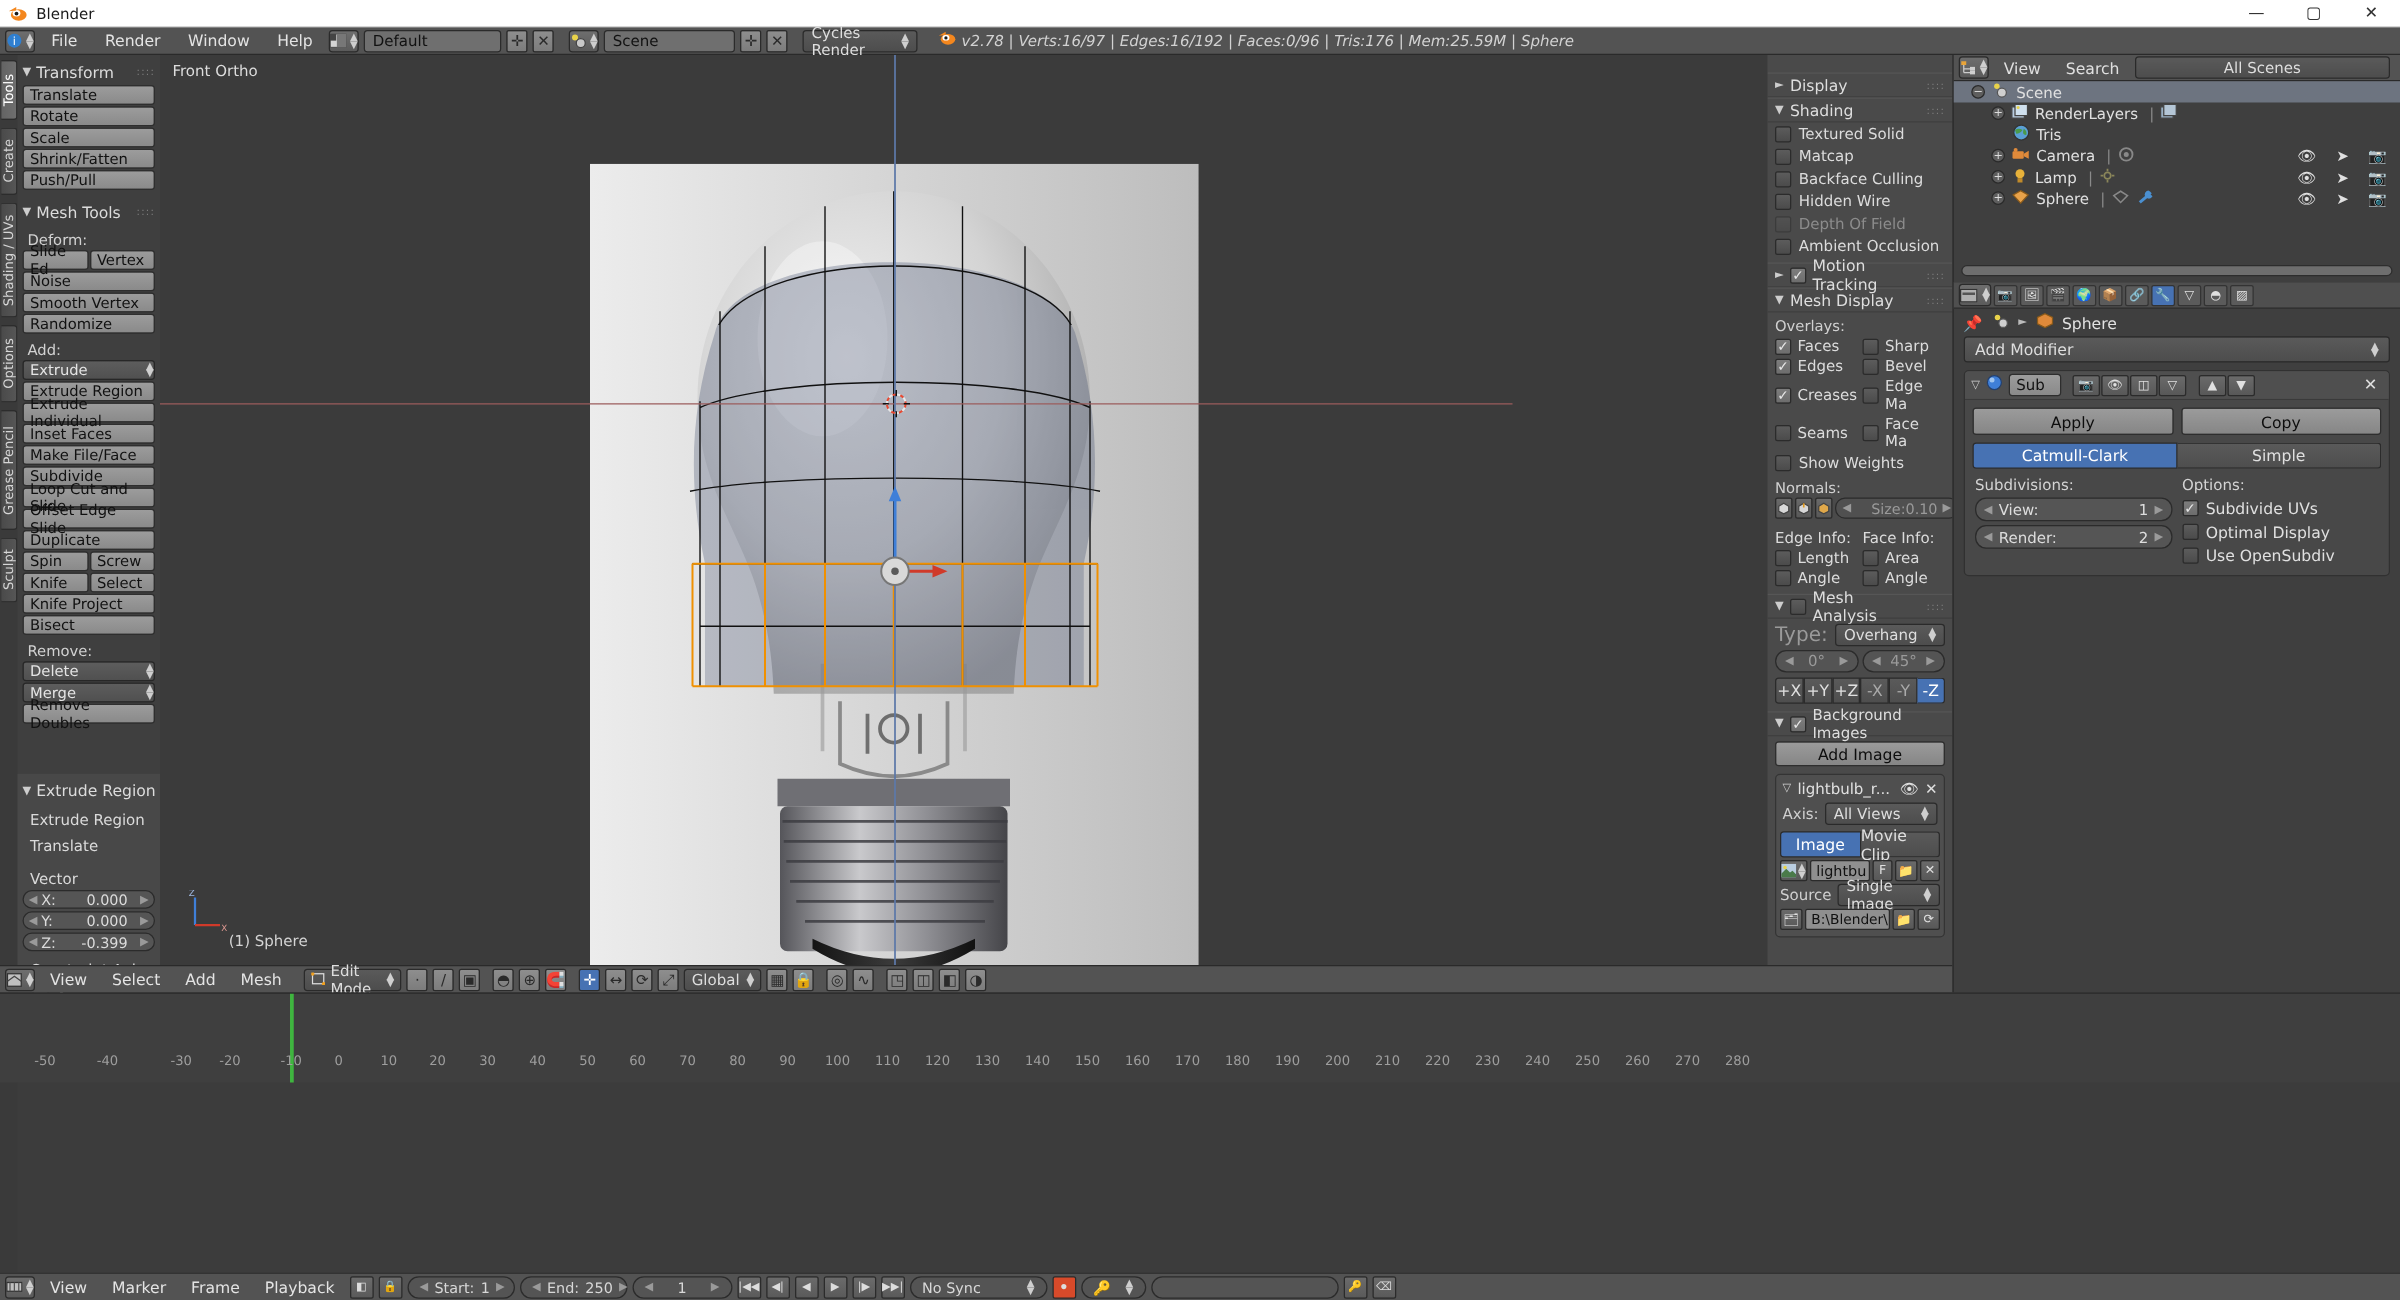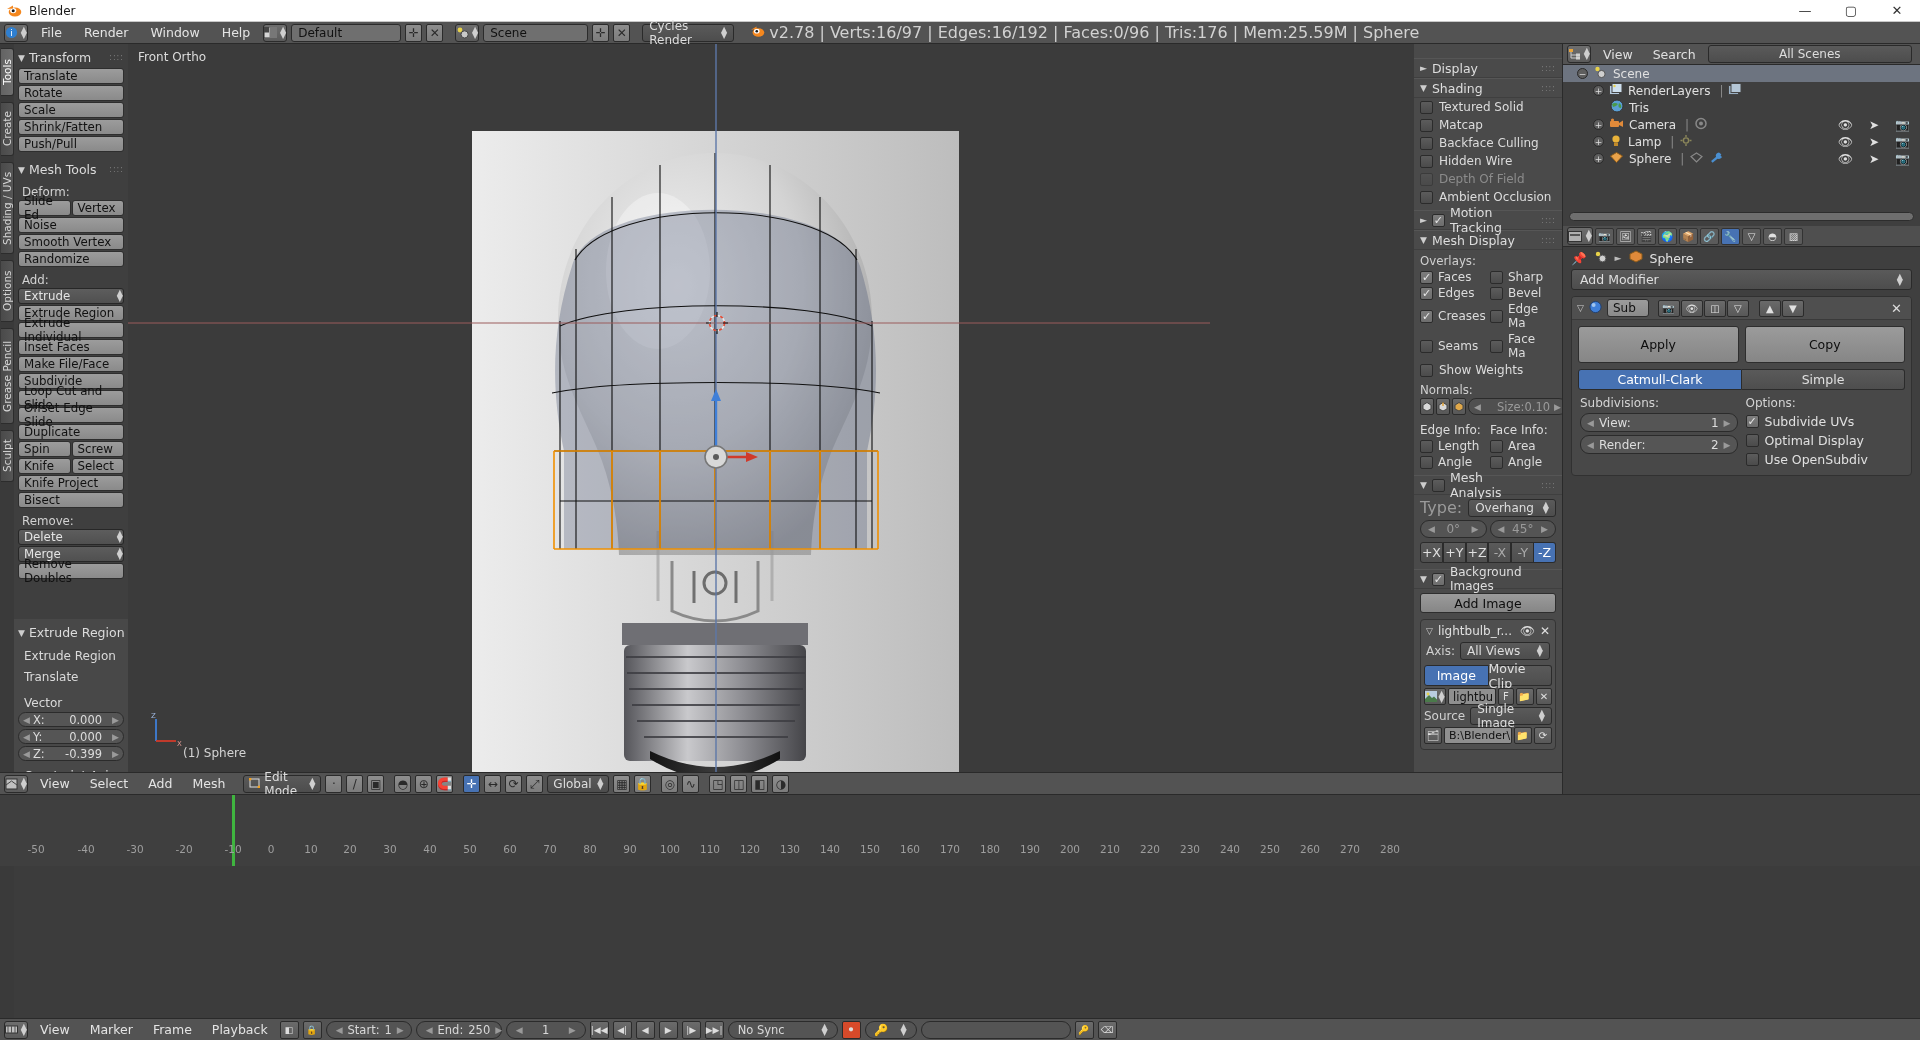--- a/index.html
+++ b/index.html
@@ -41,21 +41,21 @@
   #infobar .menu { padding:0 9px; font-size:12.5px; color:#e4e4e4; line-height:20px;text-align:right; }
   .hdr-ico { width:24px; height:18px; border-radius:3px;
     background:linear-gradient(#6e6e6e,#5b5b5b); border:1px solid #2b2b2b;
     display:flex; align-items:center; justify-content:center; }
   .combo { height:18px; min-width:100px; background:#6f6f6f; border:1px solid #2b2b2b;
     border-radius:3px; color:#111; font-size:12px; display:flex; align-items:center;
     padding:0 6px; }
   .sqbtn { width:17px; height:18px; background:linear-gradient(#8e8e8e,#7c7c7c);
     border:1px solid #2b2b2b; border-radius:2px; color:#2a2a2a; font-size:12px;
     display:flex; align-items:center; justify-content:center; }
-  #statustext { color:#d2d2d2; font-size:16px; white-space:nowrap; }
+  #statustext { color:#d2d2d2; font-size:12px; white-space:nowrap;font-style:italic; }
 
   
   #body { position:relative; height:calc(1040px - 22px - 22px); }
 
   
   #vtabs { position:absolute; left:0; top:0; width:14px; height:100%;
     background:#3a3a3a; }
   .vtab { position:absolute; left:1px; width:13px;
     background:linear-gradient(to right,#565656,#4a4a4a);
     border:1px solid #2c2c2c; border-right:none; border-radius:3px 0 0 3px;
@@ -147,21 +147,21 @@
   .p-breadcrumb { height:22px; display:flex; align-items:center; gap:7px;
     padding:0 8px; font-size:12.5px; color:#e2e2e2; }
   .mod-box { margin:6px 8px; border:1px solid #313131; border-radius:4px;
     background:#484848; }
   .mod-top { height:23px; display:flex; align-items:center; gap:4px; padding:0 5px;
     background:#4f4f4f; border-bottom:1px solid #3a3a3a; border-radius:3px 3px 0 0; }
   .mbtn { width:22px; height:17px; border:1px solid #2b2b2b; border-radius:2px;
     background:linear-gradient(#6a6a6a,#585858); display:flex;
     align-items:center; justify-content:center; font-size:10px; }
   .mod-2 { display:flex; gap:6px; padding:6px 6px 4px 6px; }
-  .mod-2 > div { flex:1; height:37px; justify-content:center; }
+  .mod-2 > div { flex:1; height:22px; justify-content:center; }
   .seg { display:flex; margin:2px 6px 6px 6px; }
   .seg > div { flex:1; height:21px; display:flex; align-items:center;
     justify-content:center; font-size:12.5px; border:1px solid #2b2b2b; }
   .seg > div:first-child { border-radius:3px 0 0 3px; }
   .seg > div:last-child { border-radius:0 3px 3px 0; border-left:none; }
   .seg .off { background:linear-gradient(#5a5a5a,#4e4e4e); color:#e0e0e0; }
   .sub-cols { display:flex; gap:8px; padding:0 8px 8px 8px; }
   .sub-cols > div { flex:1; }
   .numf { height:19px; margin-top:3px; background:#555; border:1px solid #2b2b2b;
     border-radius:9px; display:flex; align-items:center; padding:0 6px;
@@ -1004,21 +1004,21 @@
         </div>
       </div>
     </div>
   </div>
 
   <div id="timeline">
     <div id="tl-ticks">
       <div id="playhead" style="left:232px"></div>
       <span class="tick" style="left:36px">-50</span>
       <span class="tick" style="left:86px">-40</span>
-      <span class="tick" style="left:135px">-30</span>
+      <span class="tick" style="left:145px">-30</span>
       <span class="tick" style="left:184px">-20</span>
       <span class="tick" style="left:233px">-10</span>
       <span class="tick" style="left:271px">0</span>
       <span class="tick" style="left:311px">10</span>
       <span class="tick" style="left:350px">20</span>
       <span class="tick" style="left:390px">30</span>
       <span class="tick" style="left:430px">40</span>
       <span class="tick" style="left:470px">50</span>
       <span class="tick" style="left:510px">60</span>
       <span class="tick" style="left:550px">70</span>

